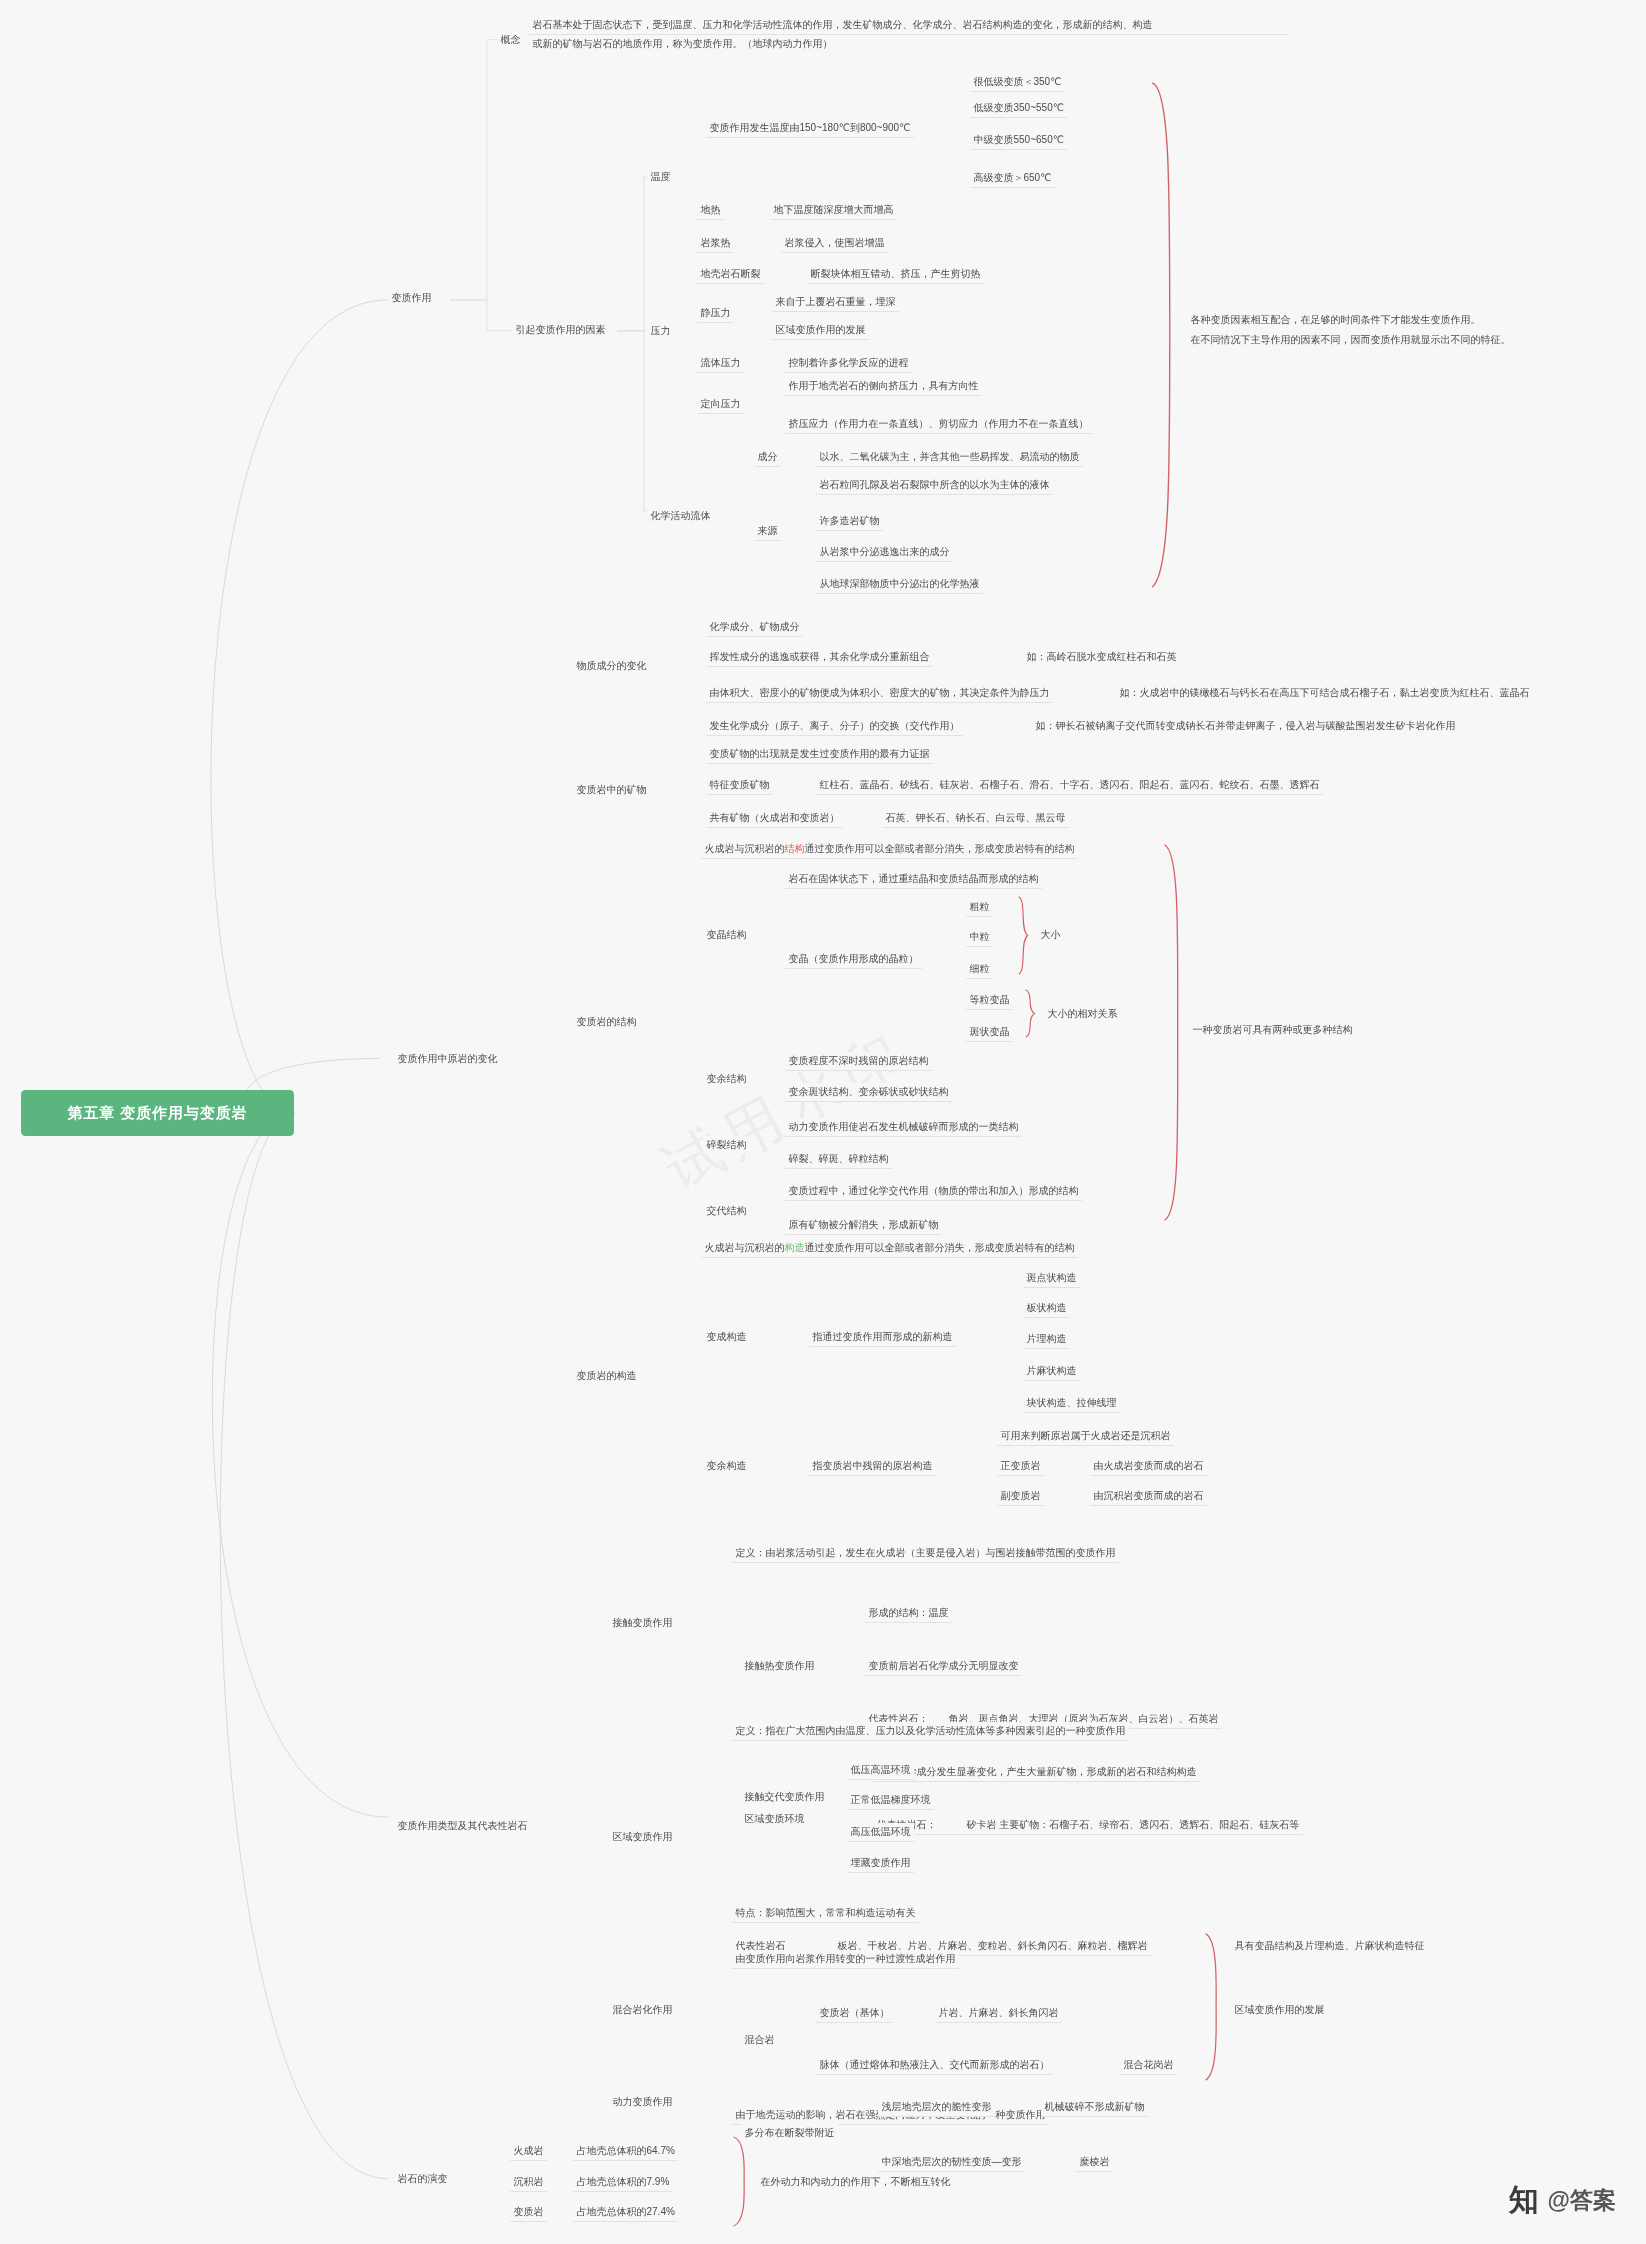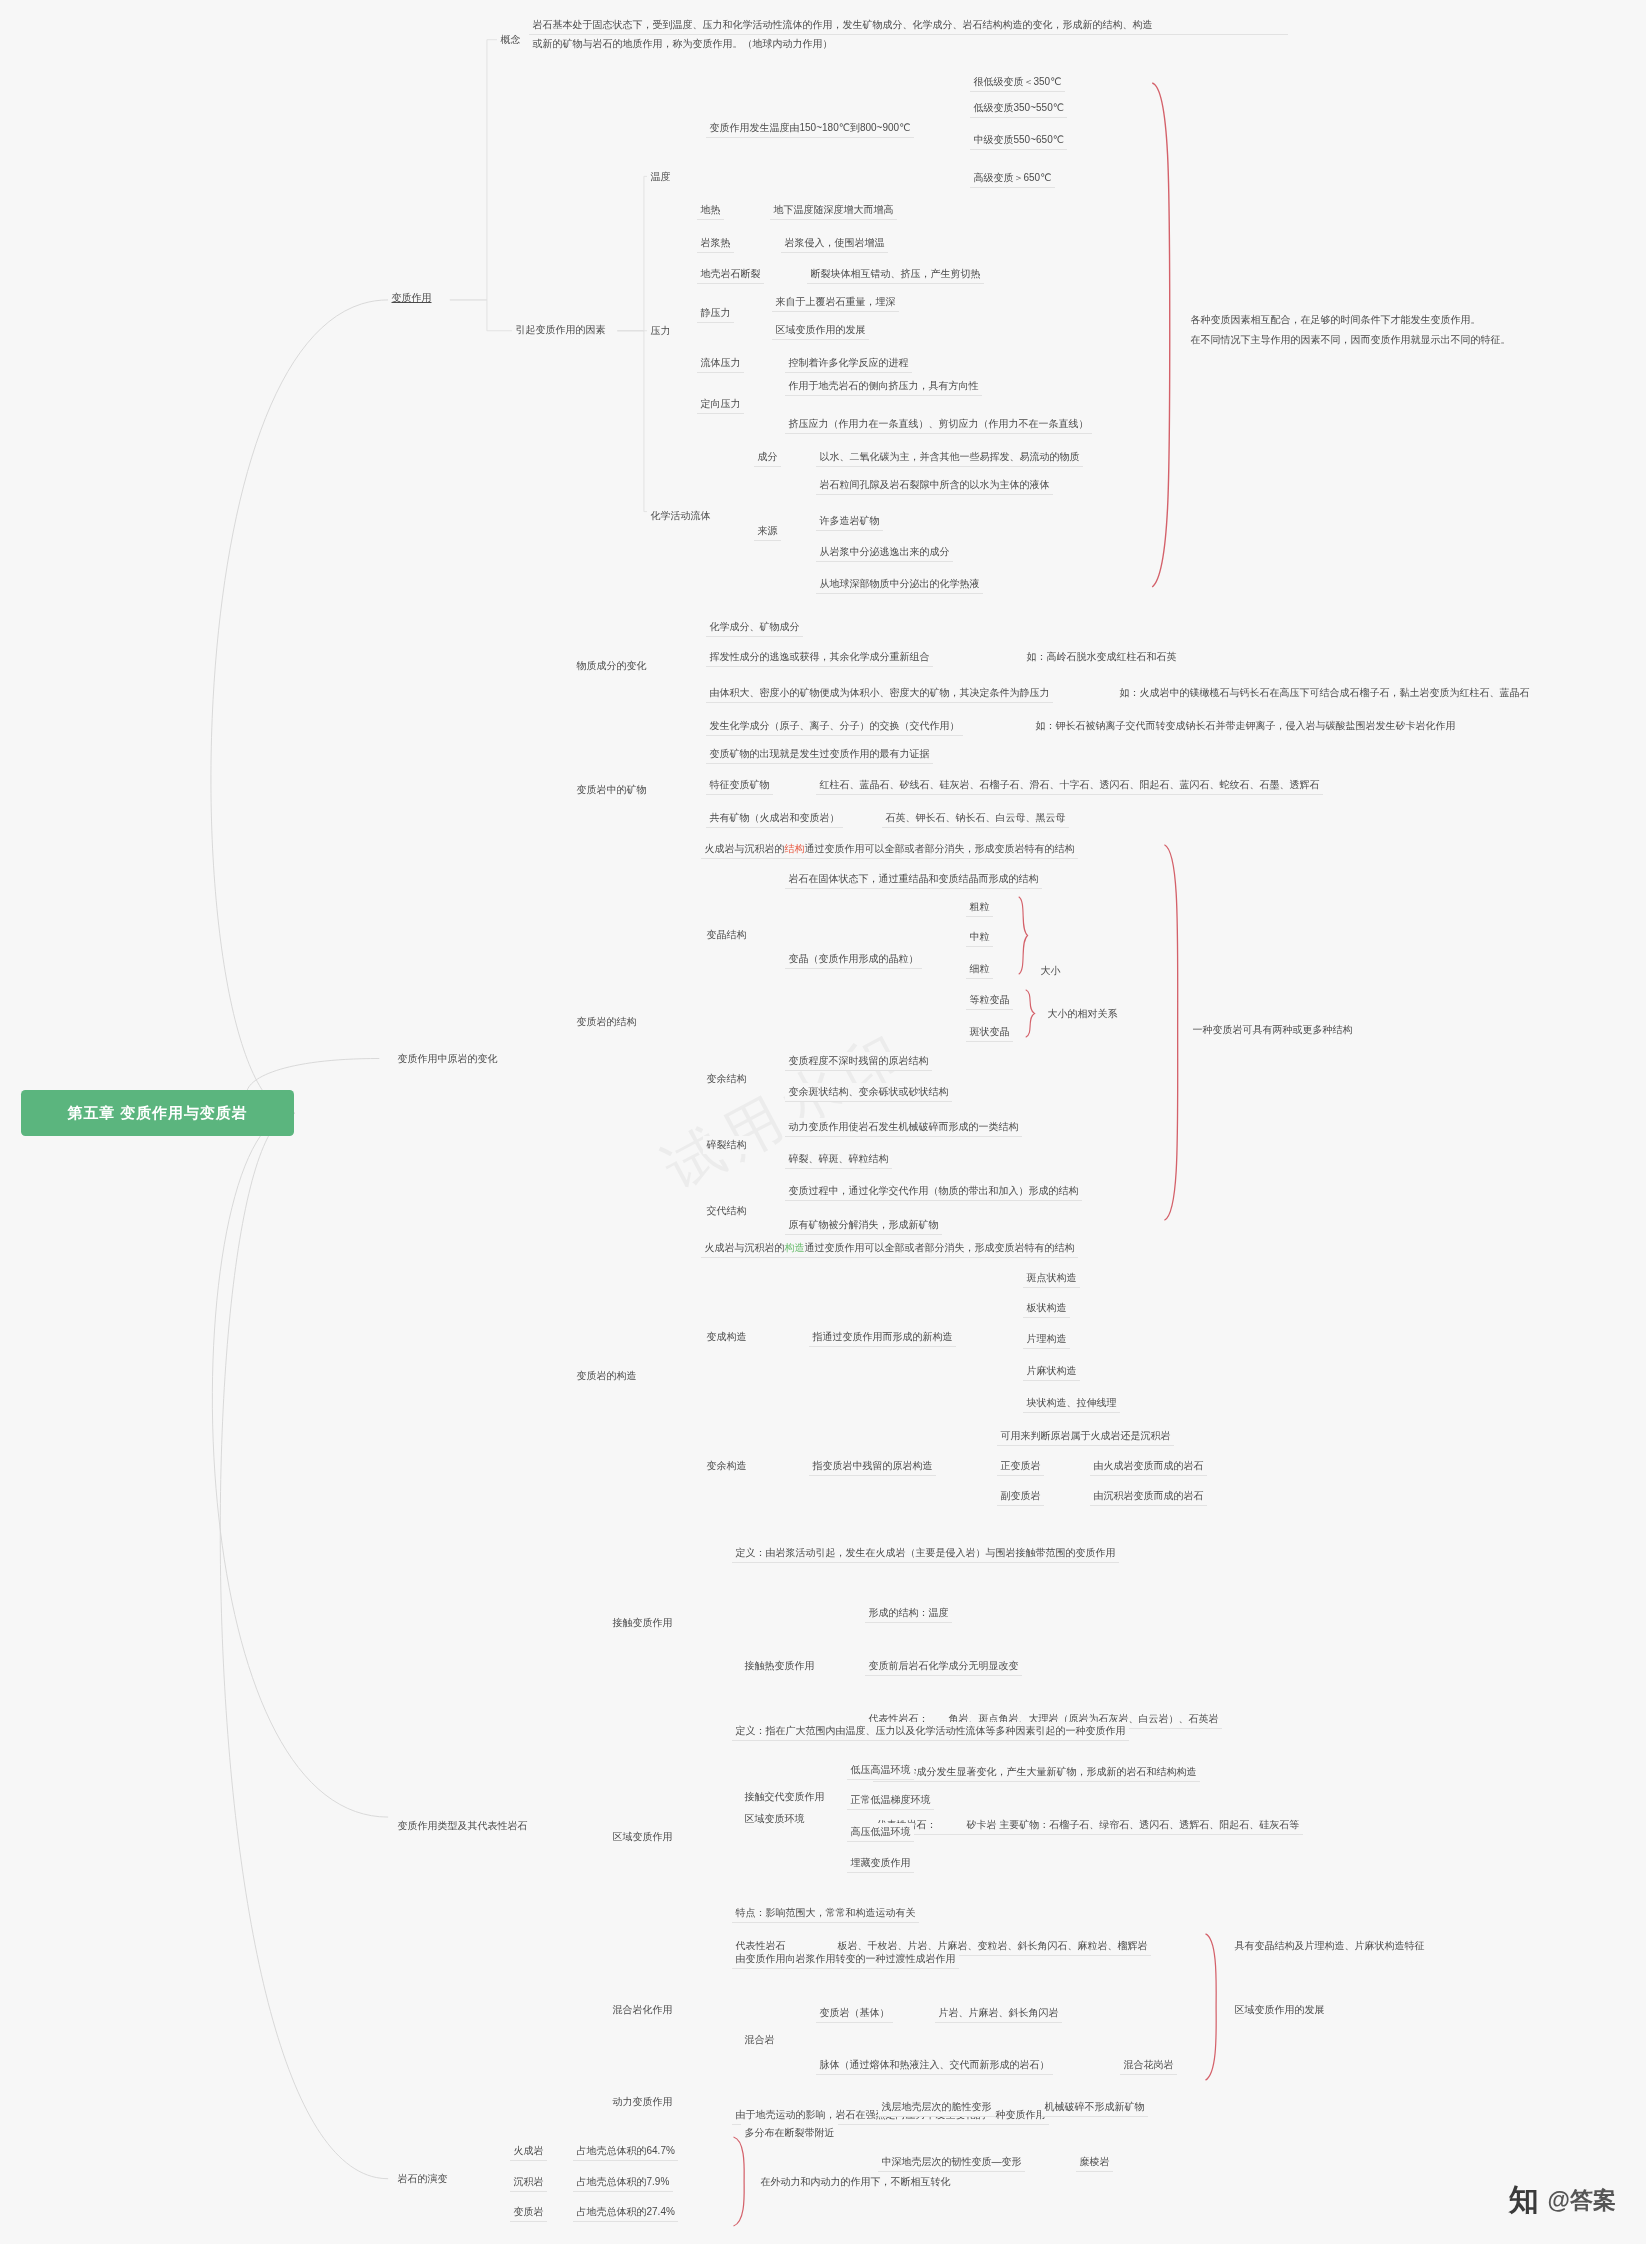--- a/index.html
+++ b/index.html
@@ -86,21 +86,21 @@
 
 <div id="root">第五章  变质作用与变质岩</div>
 
 <div id="wm">试用水印</div>
 
 <div id="zhihu">
   <span class="zh-logo">知</span>
   <span>@答案</span>
 </div>
 
-<div class="nd plain" style="left:388px;top:289px;text-decoration:underline;">变质作用</div>
+<div class="nd plain" style="left:388px;top:289px;">变质作用</div>
 
 <div class="nd plain" style="left:497px;top:31px;">概念</div>
 <div class="nd b wrap" style="left:529px;top:16px;width:759px;">岩石基本处于固态状态下，受到温度、压力和化学活动性流体的作用，发生矿物成分、化学成分、岩石结构构造的变化，形成新的结构、构造</div>
 <div class="nd wrap" style="left:529px;top:35px;width:759px;border:none;">或新的矿物与岩石的地质作用，称为变质作用。（地球内动力作用）</div>
 
 <div class="nd plain" style="left:512px;top:321px;">引起变质作用的因素</div>
 
 <div class="nd plain" style="left:647px;top:168px;">温度</div>
 <div class="nd b" style="left:706px;top:119px;">变质作用发生温度由150~180℃到800~900℃</div>
 <div class="nd b" style="left:970px;top:73px;">很低级变质＜350℃</div>
@@ -165,21 +165,21 @@
 
 <div class="nd plain" style="left:703px;top:926px;">变晶结构</div>
 <div class="nd b" style="left:785px;top:870px;">岩石在固体状态下，通过重结晶和变质结晶而形成的结构</div>
 <div class="nd b" style="left:785px;top:950px;">变晶（变质作用形成的晶粒）</div>
 <div class="nd b" style="left:966px;top:898px;">粗粒</div>
 <div class="nd b" style="left:966px;top:928px;">中粒</div>
 <div class="nd b" style="left:966px;top:960px;">细粒</div>
 <svg class="brace" style="left:1016px;top:895px;width:16px;height:81px;" viewBox="0 0 18 92">
   <path d="M3 2 C 12 8, 4 38, 13 46 C 4 54, 12 84, 3 90" fill="none" stroke="#d4616a" stroke-width="1.3"></path>
 </svg>
-<div class="nd plain" style="left:1037px;top:926px;margin-top:36px;">大小</div>
+<div class="nd plain" style="left:1037px;top:926px;">大小</div>
 
 <div class="nd b" style="left:966px;top:991px;">等粒变晶</div>
 <div class="nd b" style="left:966px;top:1023px;">斑状变晶</div>
 <svg class="brace" style="left:1023px;top:988px;width:16px;height:51px;" viewBox="0 0 18 58">
   <path d="M3 2 C 12 6, 4 24, 13 29 C 4 34, 12 52, 3 56" fill="none" stroke="#d4616a" stroke-width="1.3"></path>
 </svg>
 <div class="nd plain" style="left:1044px;top:1005px;">大小的相对关系</div>
 
 <div class="nd plain" style="left:703px;top:1070px;">变余结构</div>
 <div class="nd b" style="left:785px;top:1052px;">变质程度不深时残留的原岩结构</div>

